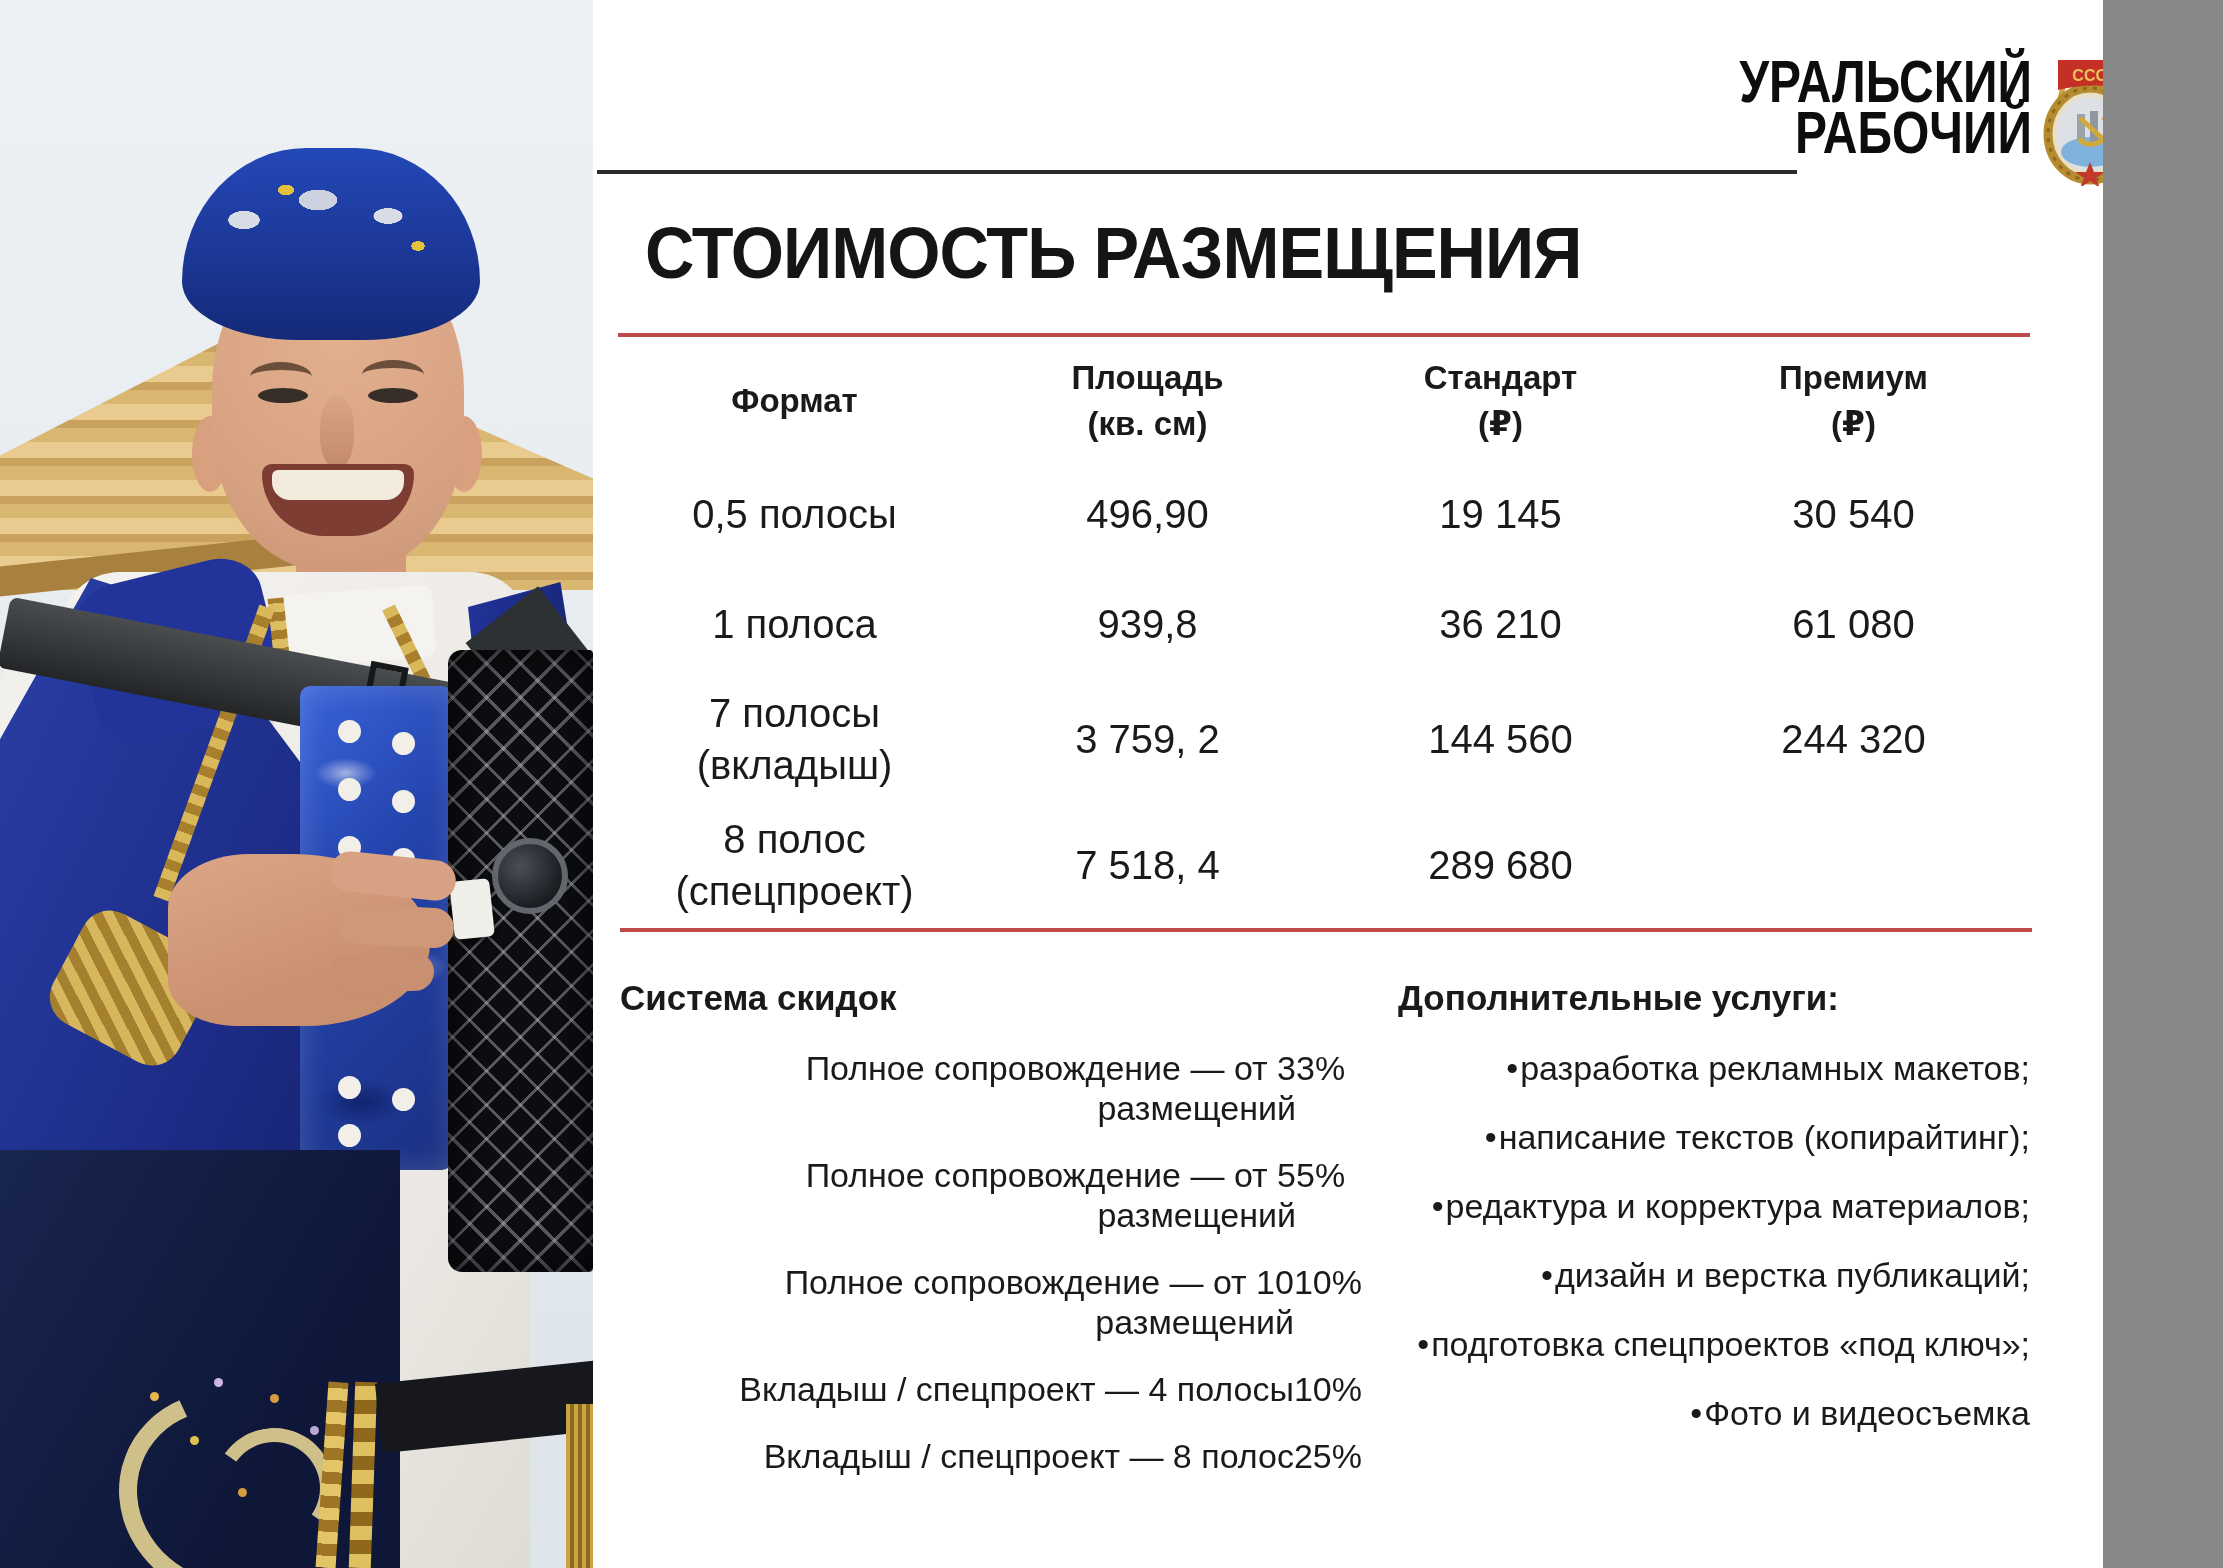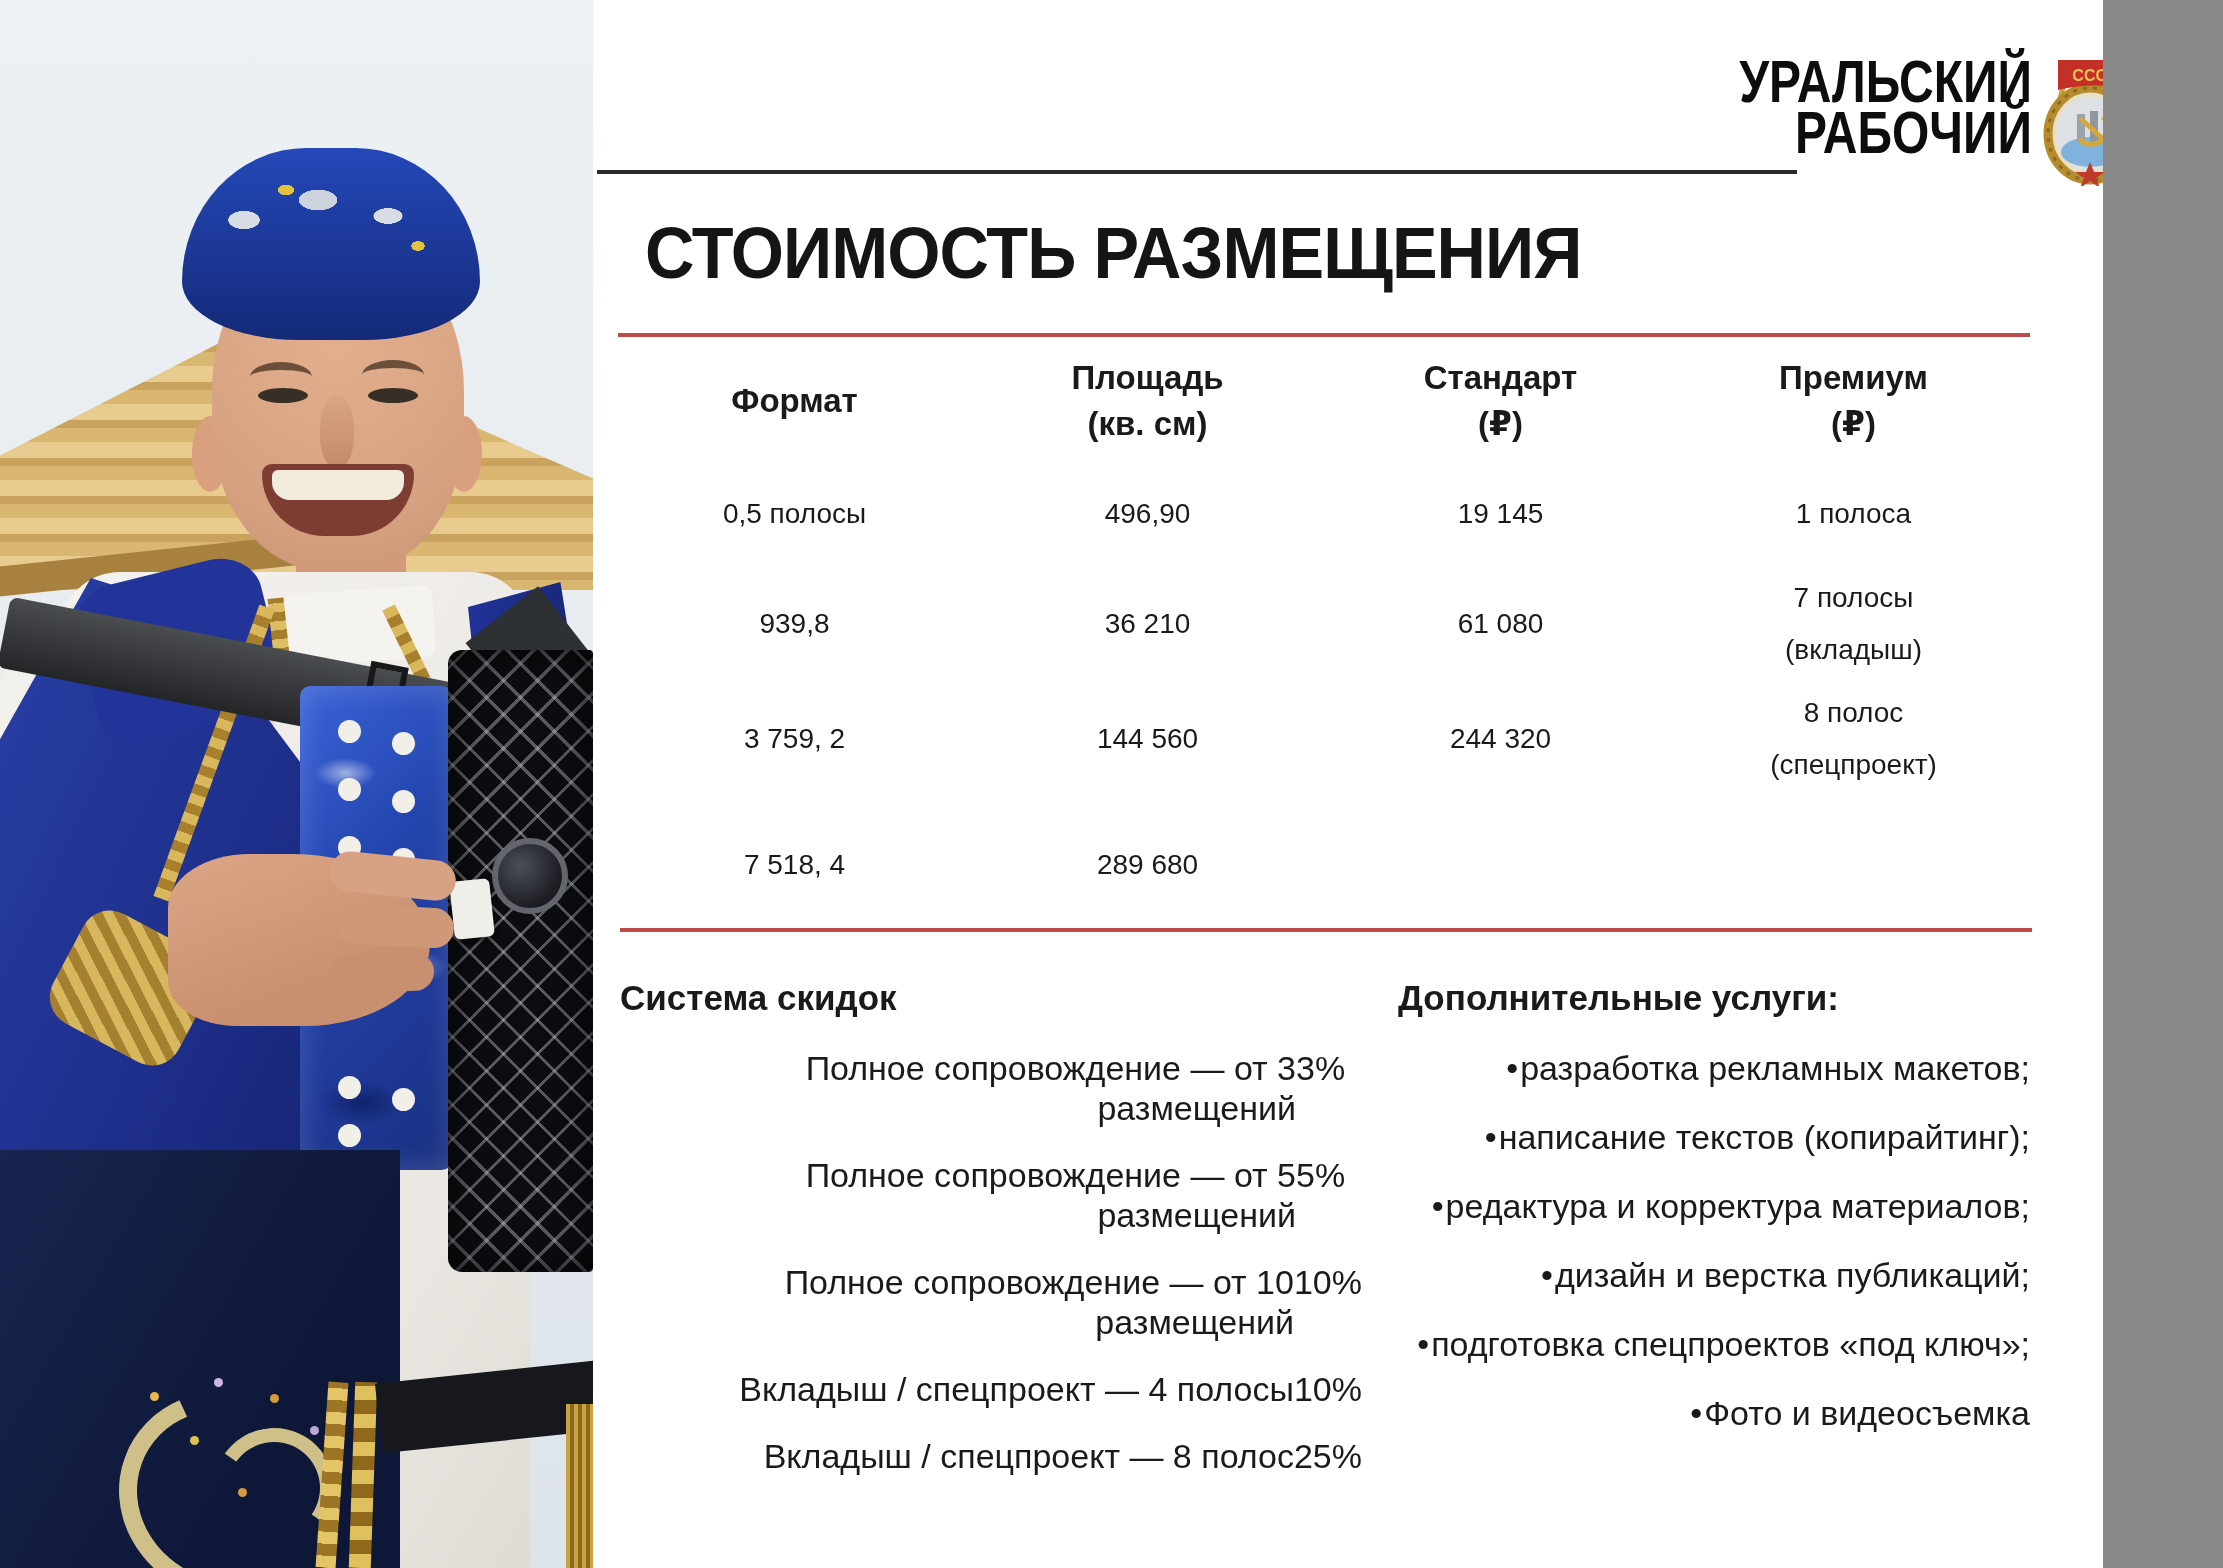--- a/index.html
+++ b/index.html
@@ -110,21 +110,21 @@
          color:#151515;transform:scaleX(.95);transform-origin:0 0;white-space:nowrap;}
   .rule-red{position:absolute;left:618px;width:1412px;height:4px;background:#bf4b48;}
   .rule-red.top{top:333px;} .rule-red.bottom{top:928px;}
 
   
   .table{position:absolute;left:618px;top:345px;width:1412px;display:grid;
          grid-template-columns:repeat(4,1fr);grid-template-rows:112px 114px 106px 124px 127px;}
   .hcell{display:flex;flex-direction:column;justify-content:center;align-items:center;
          font-weight:bold;font-size:33px;line-height:46px;}
   .cell{display:flex;flex-direction:column;justify-content:center;align-items:center;
-        font-size:28px;line-height:52px;}
+        font-size:40px;line-height:52px;}
   .hcell span:empty,.cell span:empty{display:none;}
 
   
   .bottom{position:absolute;left:620px;top:960px;width:1412px;display:flex;gap:36px;}
   .discounts{width:742px;padding-top:16px;}
   .services{width:632px;padding-top:16px;}
   .sec-heading{font-weight:bold;font-size:35px;line-height:44px;margin:0 0 28px 0;}
   .disc-item{display:flex;font-size:34px;line-height:40px;margin-bottom:27px;text-align:right;}
   .disc-label{width:676px;}
   .disc-value{flex:none;}
@@ -229,20 +229,23 @@
 
     <div class="cell">
       <span>0,5 полосы</span>
     </div>
     <div class="cell">
         <span>496,90</span>
       </div>
     <div class="cell">
         <span>19 145</span>
       </div>
+    <div class="cell">
+        <span>30 540</span>
+      </div>
 
     <div class="cell">
       <span>1 полоса</span>
     </div>
     <div class="cell">
         <span>939,8</span>
       </div>
     <div class="cell">
         <span>36 210</span>
       </div>

